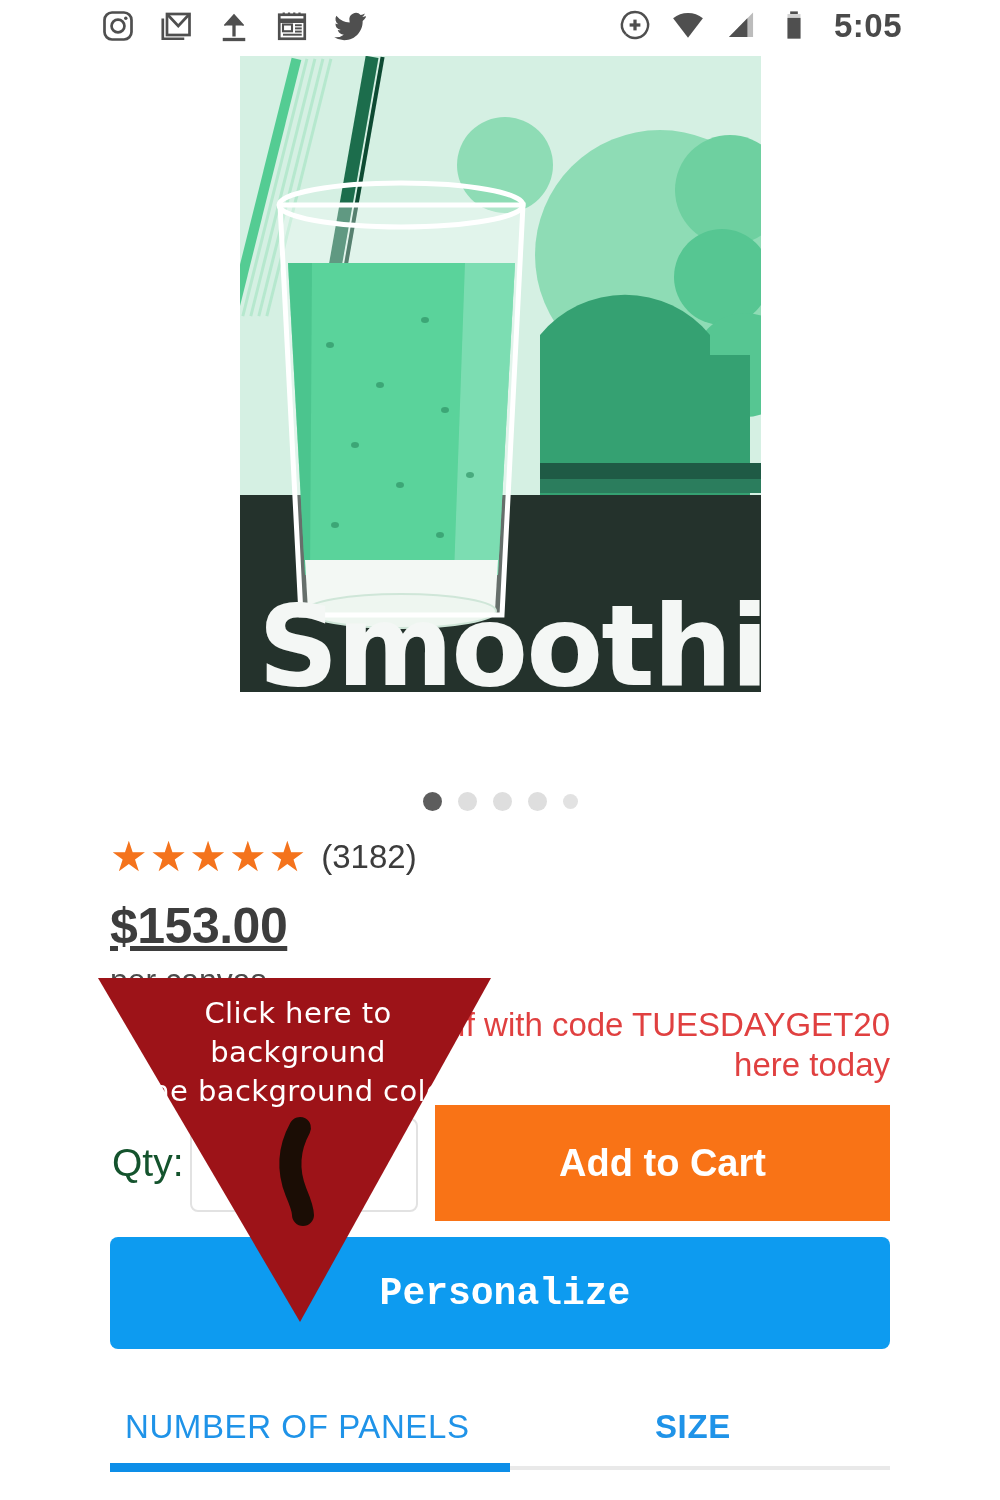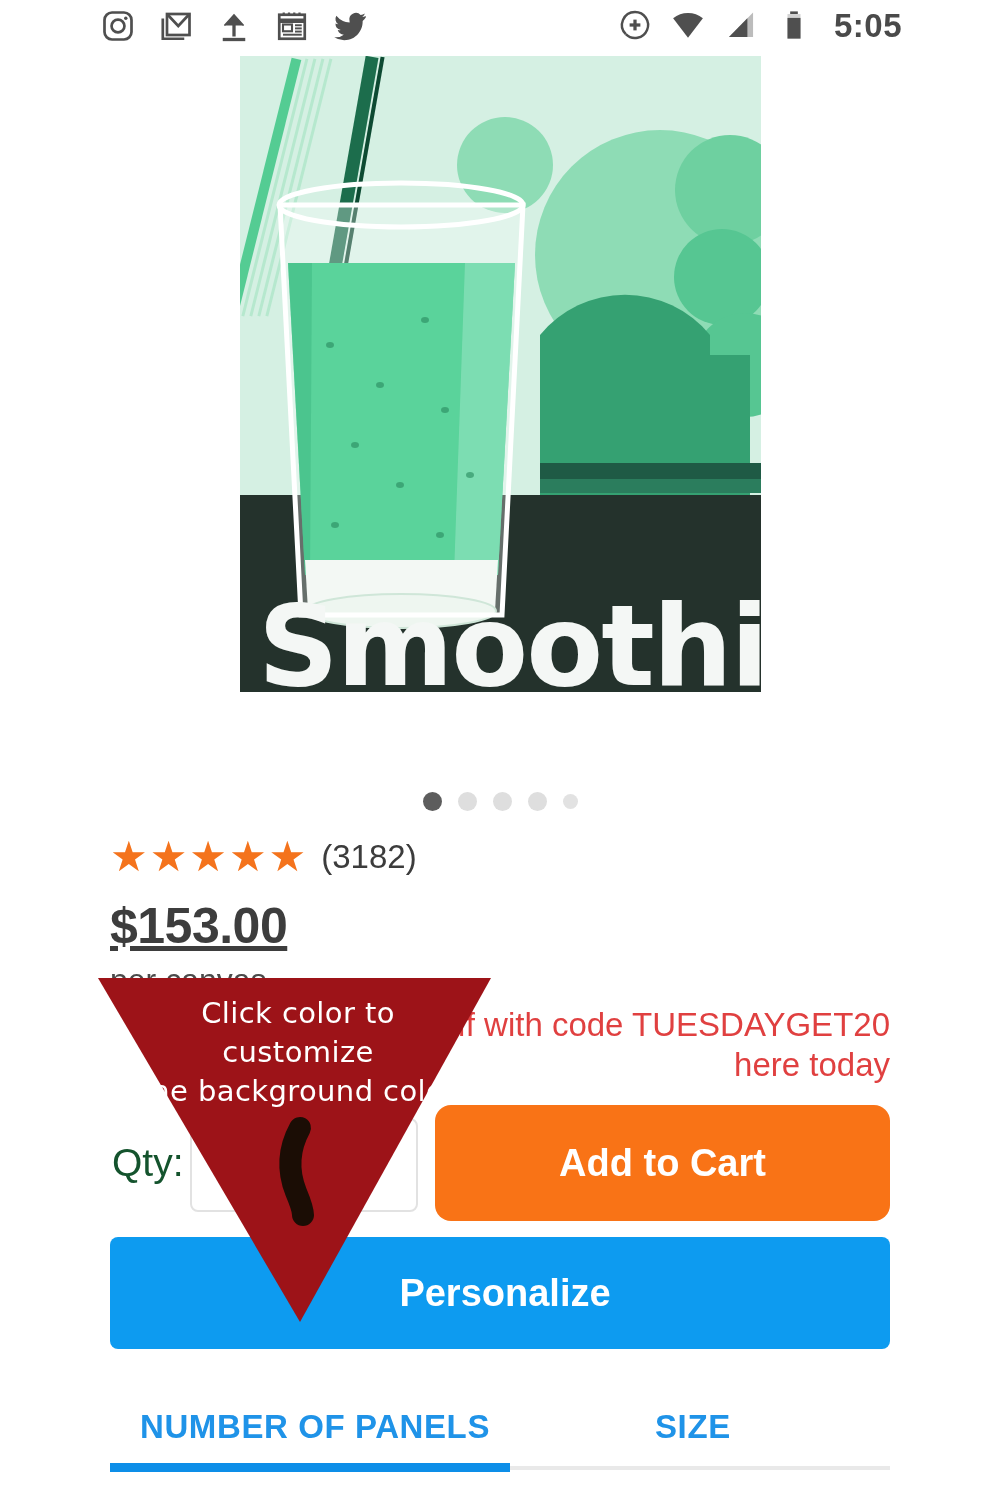--- a/index.html
+++ b/index.html
@@ -176,40 +176,40 @@
     color: #3a3a3a;
   }
   .btn-cart {
     position: absolute;
     left: 435px;
     top: 1105px;
     width: 455px;
     height: 116px;
     background: #f97316;
     border: none;
-    border-radius: 16px;
+    border-radius: 0;
     color: #ffffff;
     font-size: 38px;
     font-weight: bold;
     font-family: "Liberation Sans", sans-serif;
     cursor: pointer;
   }
   .btn-personalize {
     position: absolute;
     left: 110px;
     top: 1237px;
     width: 780px;
     height: 112px;
     background: #0d9bf0;
     border: none;
     border-radius: 8px;
     color: #ffffff;
     font-size: 38px;
     font-weight: bold;
-    font-family: Liberation Sans, sans-serif;
+    font-family: Liberation Mono, monospace;
     cursor: pointer;
     padding-left: 16px;
   }
 
   
   .tabs {
     position: absolute;
     left: 110px;
     top: 1398px;
     width: 780px;
@@ -219,21 +219,21 @@
     position: absolute;
     top: 0;
     height: 58px;
     line-height: 58px;
     font-size: 33px;
     color: #1f93e8;
     letter-spacing: 0.6px;
     cursor: pointer;
     white-space: nowrap;
   }
-  .tab-0 { left: 30px; font-weight: bold; }
+  .tab-0 { left: 15px; font-weight: normal; }
   .tab-1 { left: 545px; font-weight: bold; }
   .tab-underline-base {
     position: absolute;
     left: 0;
     top: 68px;
     width: 780px;
     height: 4px;
     background: #e9e9e9;
   }
   .tab-underline-active {
@@ -449,15 +449,15 @@
   <div class="tab-underline-active"></div>
 </div>
 
 <div class="annotation">
   <svg width="1000" height="1500" viewBox="0 0 1000 1500">
     <polygon points="98,978 491,978 300,1322" fill="#9d1318"></polygon>
     <path d="M300 1128 C288 1150 288 1172 296 1192 C301 1204 303 1210 303 1215" stroke="#1b0d05" stroke-width="22" stroke-linecap="round" fill="none"></path>
   </svg>
 </div>
 <div class="anno-text">
-  <div>Click color to customize</div>
+  <div>Click here to background</div>
   <div>the background color</div>
 </div>
 
 </body></html>

